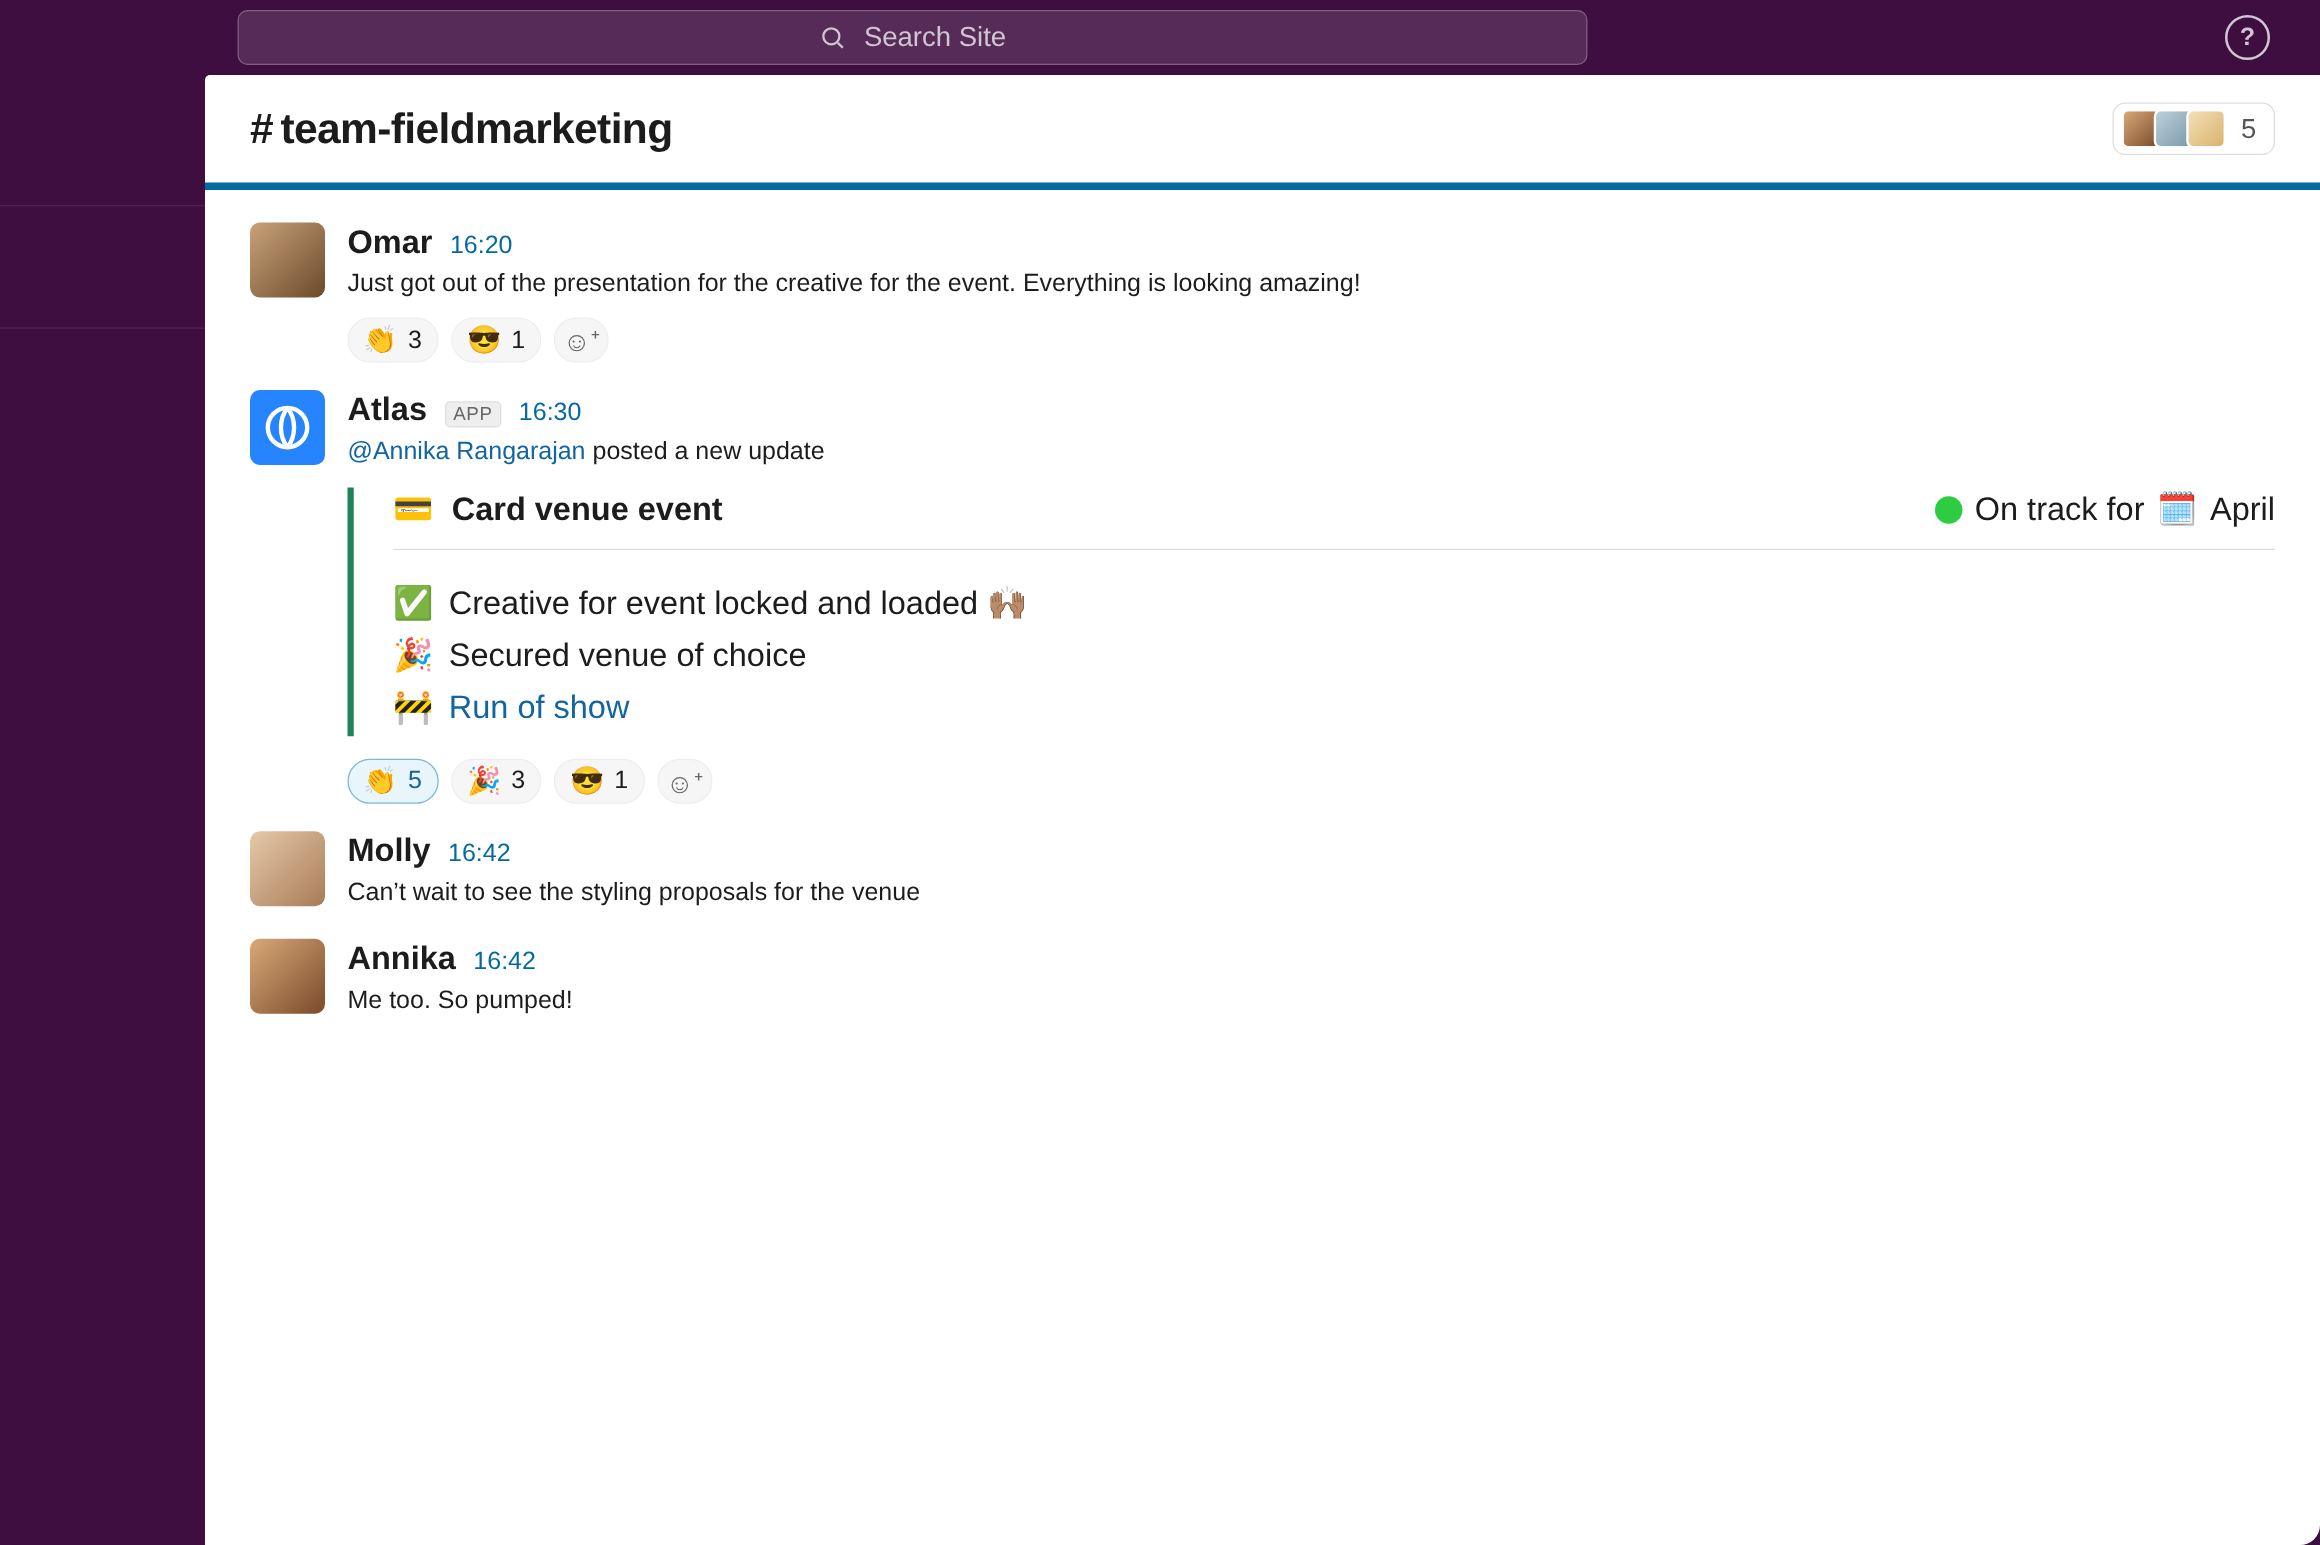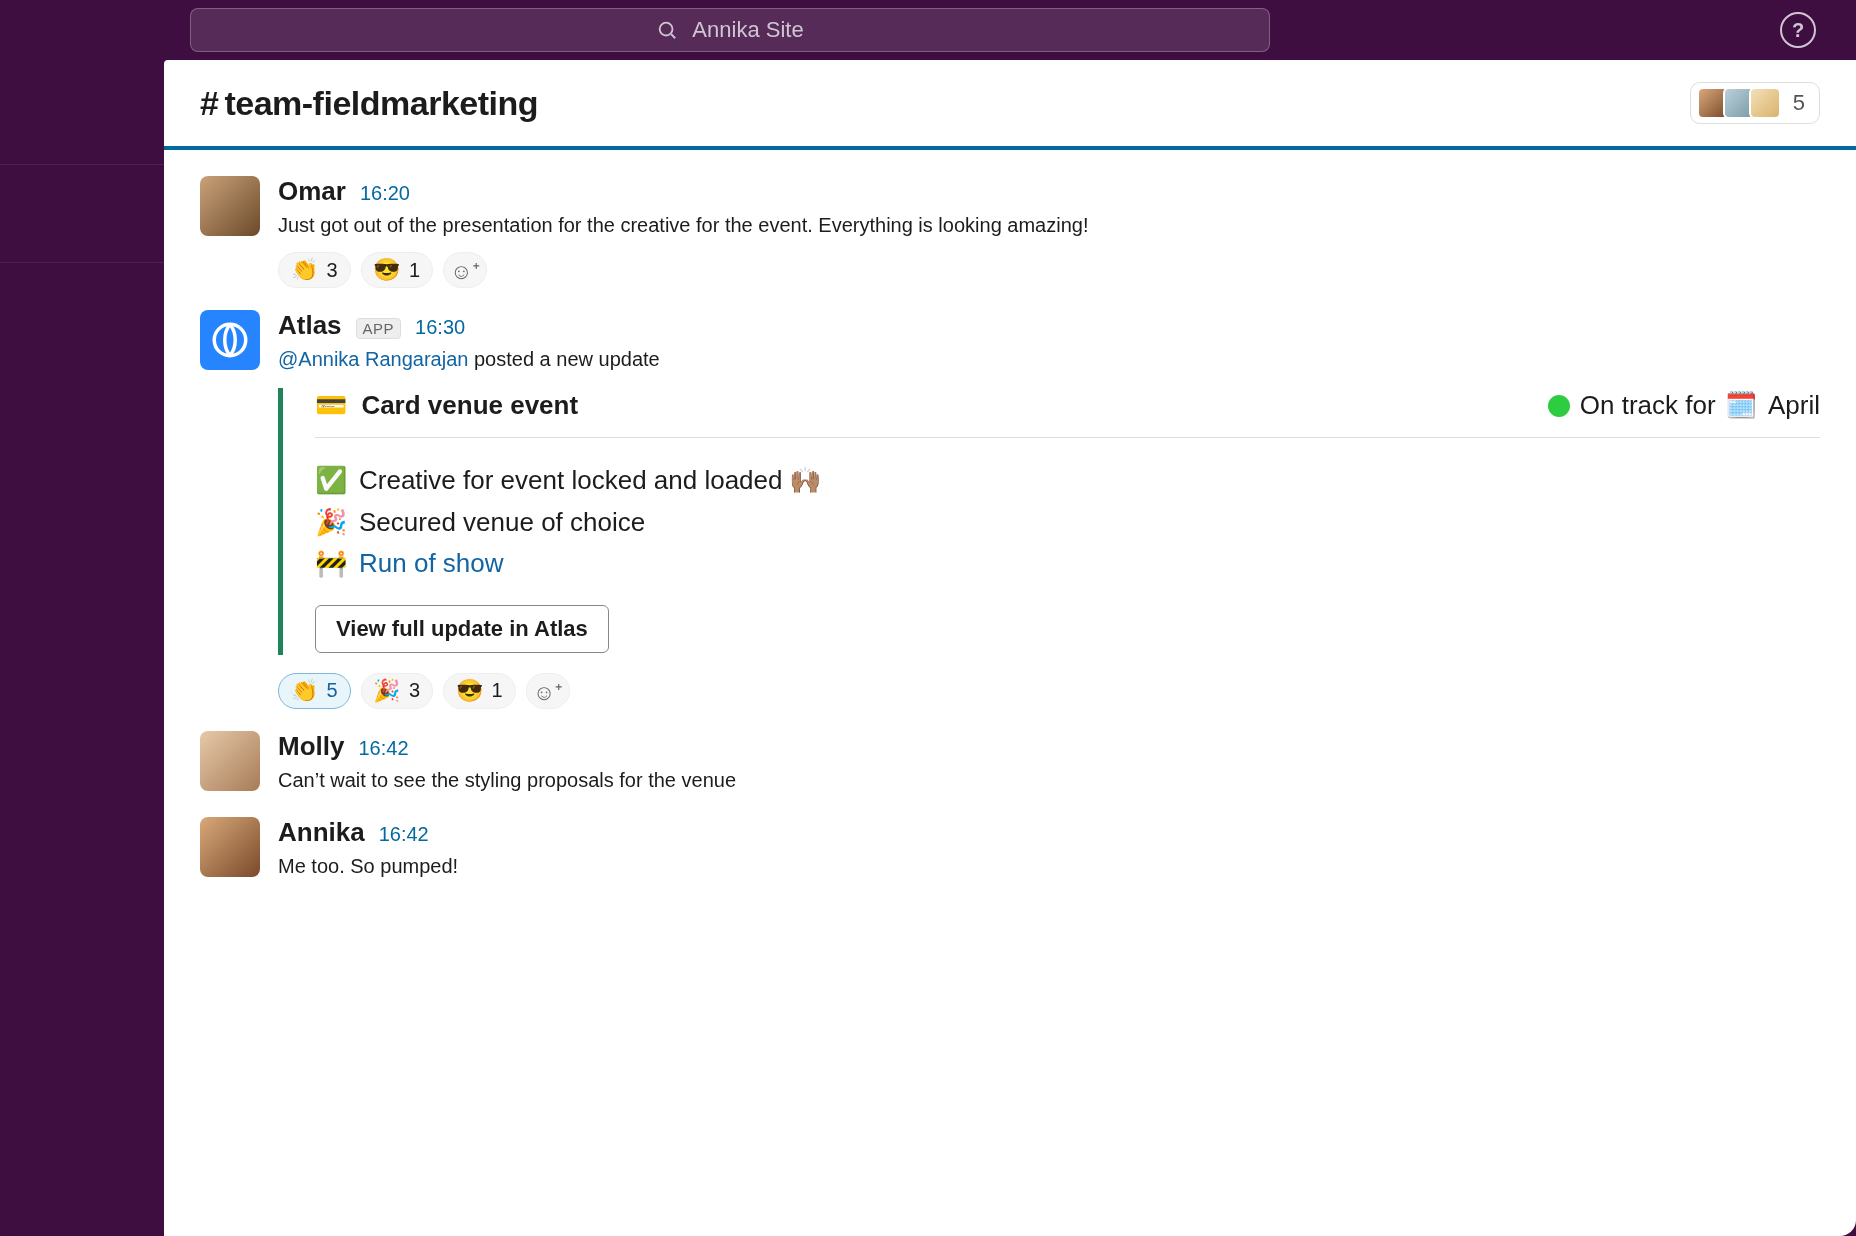--- a/index.html
+++ b/index.html
@@ -78,21 +78,21 @@
     display: flex;
     flex-direction: column;
     min-width: 0;
     border-top-left-radius: 4px;
   }
 
   .channel-header {
     display: flex;
     align-items: center;
     padding: 22px 36px 22px 36px;
-    border-bottom: 4px solid #0369a1;
+    border-bottom: 6px solid #0369a1;
   }
   .channel-header h1 {
     font-size: 34px;
     font-weight: 800;
     letter-spacing: -0.5px;
   }
   .hash { margin-right: 6px; }
   .members-chip {
     margin-left: auto;
     display: flex;
@@ -213,21 +213,21 @@
 <body>
 
 <div class="app">
 
   <div class="topbar">
     <div class="search">
       <svg viewBox="0 0 24 24" fill="none" stroke="currentColor" stroke-width="2">
           <circle cx="11" cy="11" r="7"></circle>
           <line x1="21" y1="21" x2="16.65" y2="16.65"></line>
         </svg>
-      <span>Annika Site</span>
+      <span>Search Site</span>
     </div>
     <div class="help-btn">
       <span>?</span>
     </div>
   </div>
 
   <div class="body">
     <div class="sidebar">
       <div class="sidebar-slot"></div>
       <div class="sidebar-slot"></div>
@@ -316,21 +316,20 @@
                 </div>
                 <div class="att-item">
                   <span class="bullet">🎉</span>
                   <span>Secured venue of choice</span>
                 </div>
                 <div class="att-item">
                   <span class="bullet">🚧</span>
                   <span class="link">Run of show</span>
                 </div>
               </div>
-              <div class="view-btn">View full update in Atlas</div>
             </div>
 
             <div class="reactions">
               <div class="reaction active">
                 <span class="emoji">👏</span>
                 <span>5</span>
               </div>
               <div class="reaction">
                 <span class="emoji">🎉</span>
                 <span>3</span>

